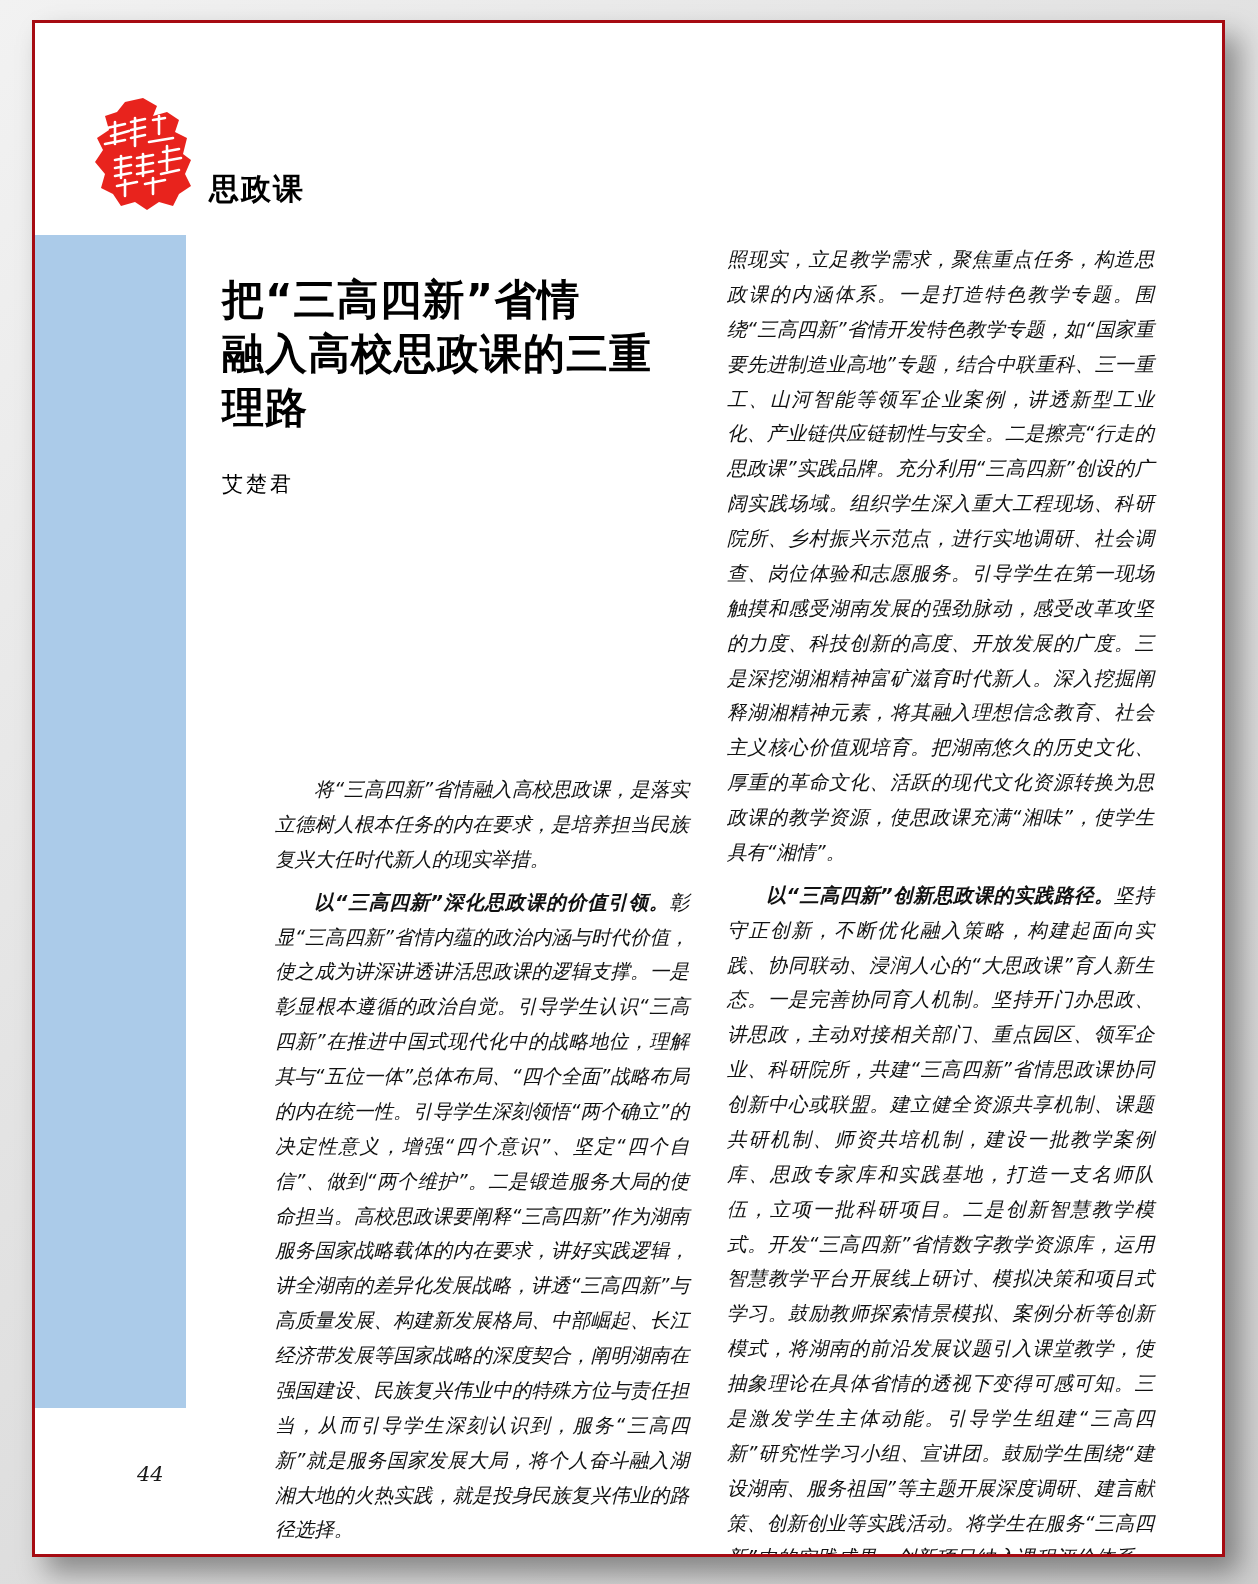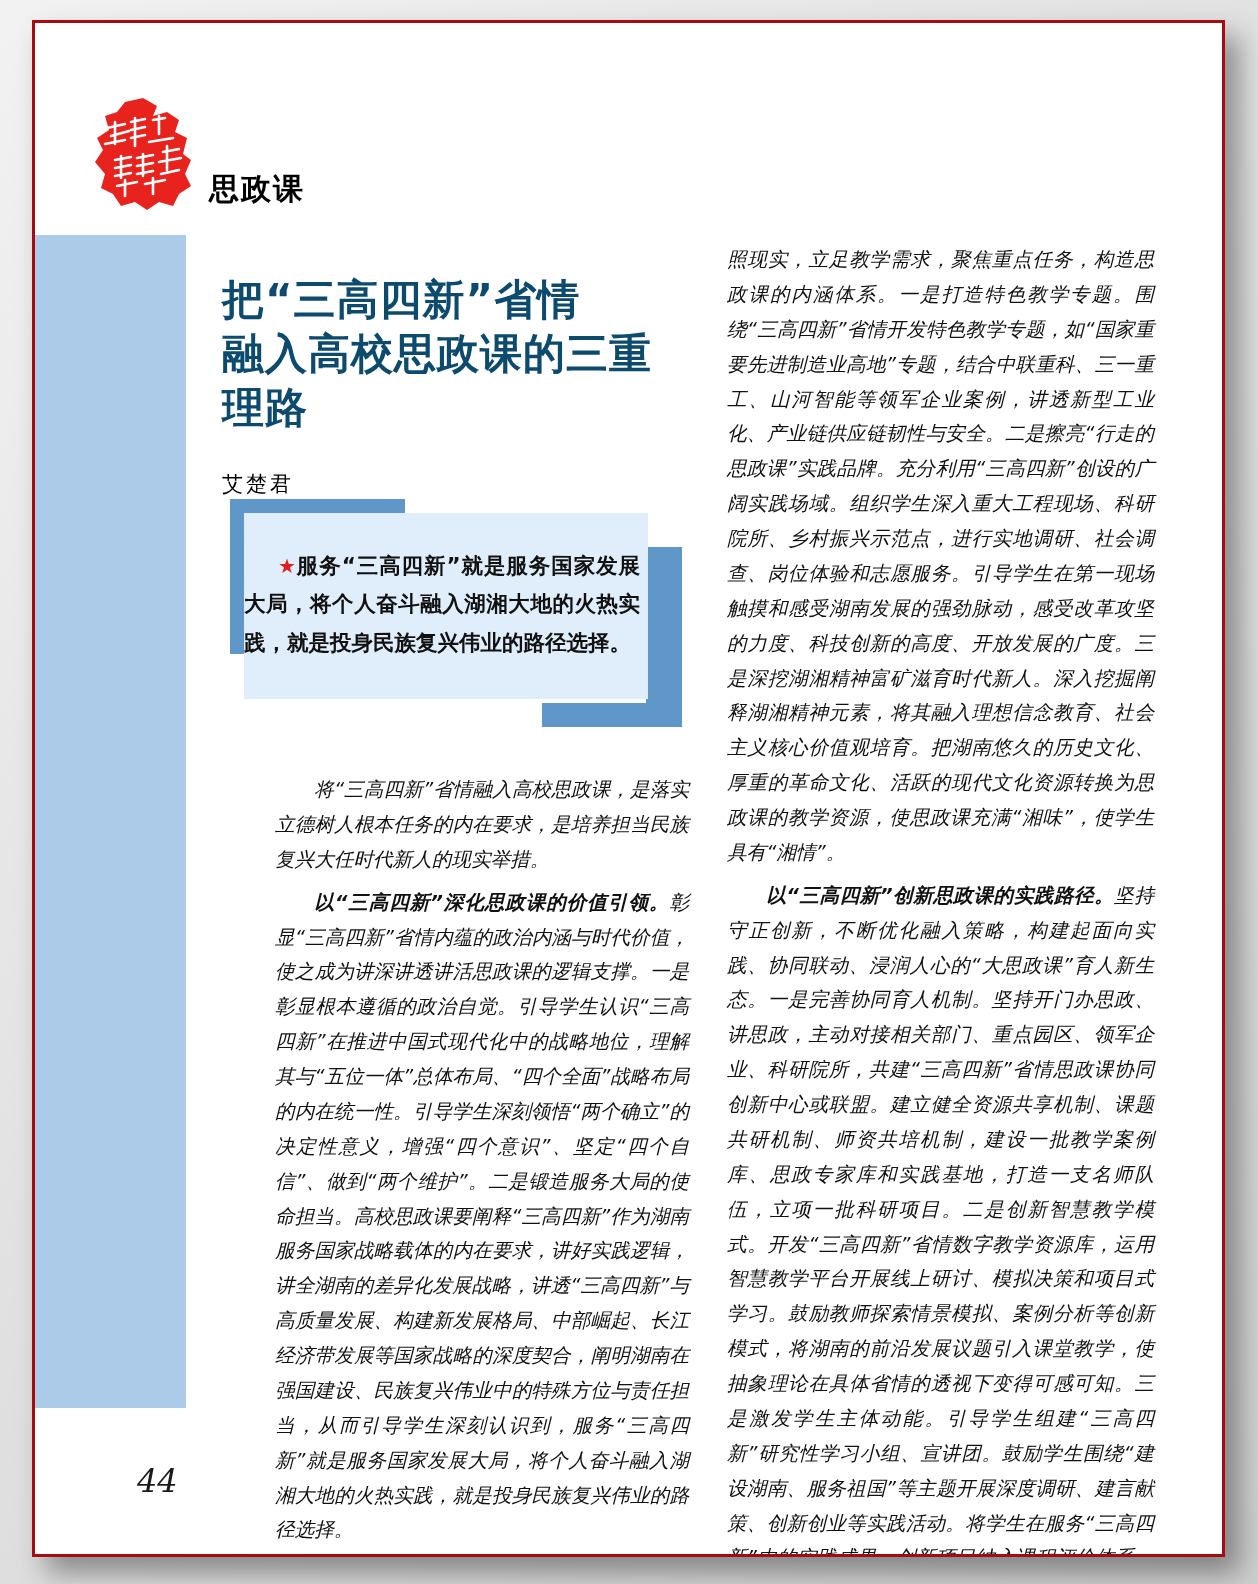--- a/index.html
+++ b/index.html
@@ -83,21 +83,21 @@
   }
 
   
   #headline-block {
     position: absolute;
     left: 187px;
     top: 250px;
     width: 470px;
   }
   #headline {
-    color: #0c4a6e;
+    color: #000000;
     font-size: 42px;
     font-weight: 700;
     line-height: 1.28;
     letter-spacing: 1px;
     font-family: "DejaVu Sans", "Liberation Sans", sans-serif;
     margin: 0;
     white-space: pre-line;
   }
   #byline {
     margin-top: 36px;
@@ -217,21 +217,21 @@
     font-family: "DejaVu Sans", "Liberation Sans", sans-serif;
   }
 
   
   #folio {
     position: absolute;
     left: 102px;
     top: 1439px;
     font-family: "DejaVu Serif", "Liberation Serif", serif;
     font-style: italic;
-    font-size: 32px;
+    font-size: 21px;
     color: #1a1a1a;
   }
 </style>
 </head>
 <body>
 
 <div id="page-shell">
   <div id="page-shadow"></div>
 
   <div id="page-sheet">
@@ -257,28 +257,20 @@
       </div>
       <div id="section-label">思政课</div>
     </div>
 
     <div id="headline-block">
       <h1 id="headline">把“三高四新”省情
 融入高校思政课的三重理路</h1>
       <div id="byline">艾楚君</div>
     </div>
 
-    <div id="pullquote-wrap">
-      <div id="pullquote-corner-tl"></div>
-      <div id="pullquote-corner-tl-arm"></div>
-      <div id="pullquote-corner-br"></div>
-      <div id="pullquote-corner-br-arm"></div>
-      <div id="pullquote-box"></div>
-      <div id="pullquote-text"><span id="pullquote-star">★</span><span>服务“三高四新”就是服务国家发展大局，将个人奋斗融入湖湘大地的火热实践，就是投身民族复兴伟业的路径选择。</span></div>
-    </div>
 
     <div id="column-left" class="column">
       <p class="para">
         <span>将“三高四新”省情融入高校思政课，是落实立德树人根本任务的内在要求，是培养担当民族复兴大任时代新人的现实举措。</span>
       </p>
       <p class="para">
         <span class="lead">以“三高四新”深化思政课的价值引领。</span><span>彰显“三高四新”省情内蕴的政治内涵与时代价值，使之成为讲深讲透讲活思政课的逻辑支撑。一是彰显根本遵循的政治自觉。引导学生认识“三高四新”在推进中国式现代化中的战略地位，理解其与“五位一体”总体布局、“四个全面”战略布局的内在统一性。引导学生深刻领悟“两个确立”的决定性意义，增强“四个意识”、坚定“四个自信”、做到“两个维护”。二是锻造服务大局的使命担当。高校思政课要阐释“三高四新”作为湖南服务国家战略载体的内在要求，讲好实践逻辑，讲全湖南的差异化发展战略，讲透“三高四新”与高质量发展、构建新发展格局、中部崛起、长江经济带发展等国家战略的深度契合，阐明湖南在强国建设、民族复兴伟业中的特殊方位与责任担当，从而引导学生深刻认识到，服务“三高四新”就是服务国家发展大局，将个人奋斗融入湖湘大地的火热实践，就是投身民族复兴伟业的路径选择。</span>
       </p>
       <p class="para">
         <span class="lead">以“三高四新”拓展思政课的教学资源。</span><span>精准观</span>

